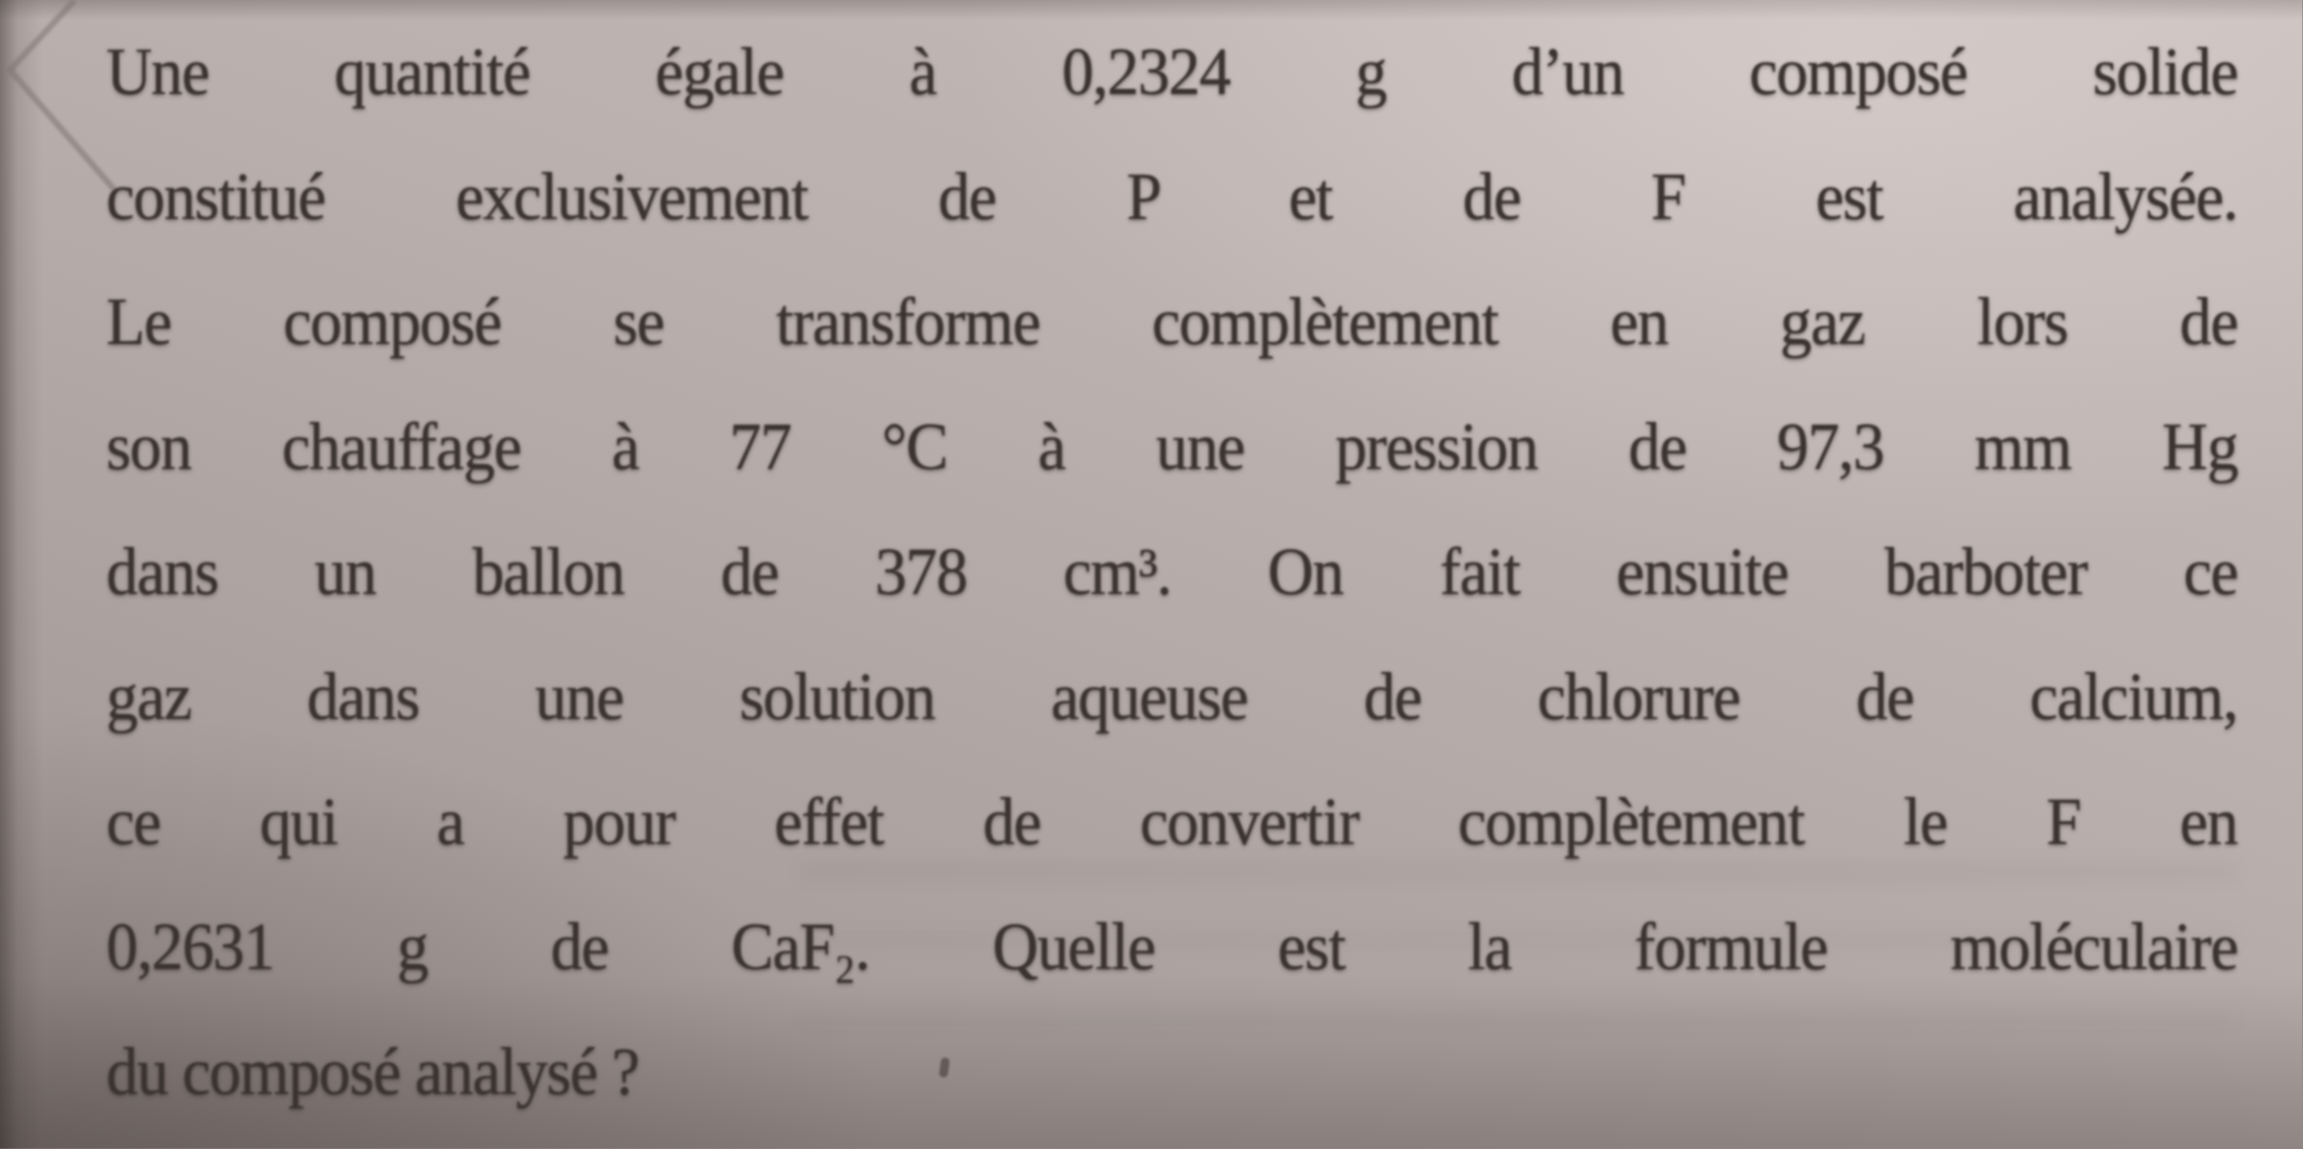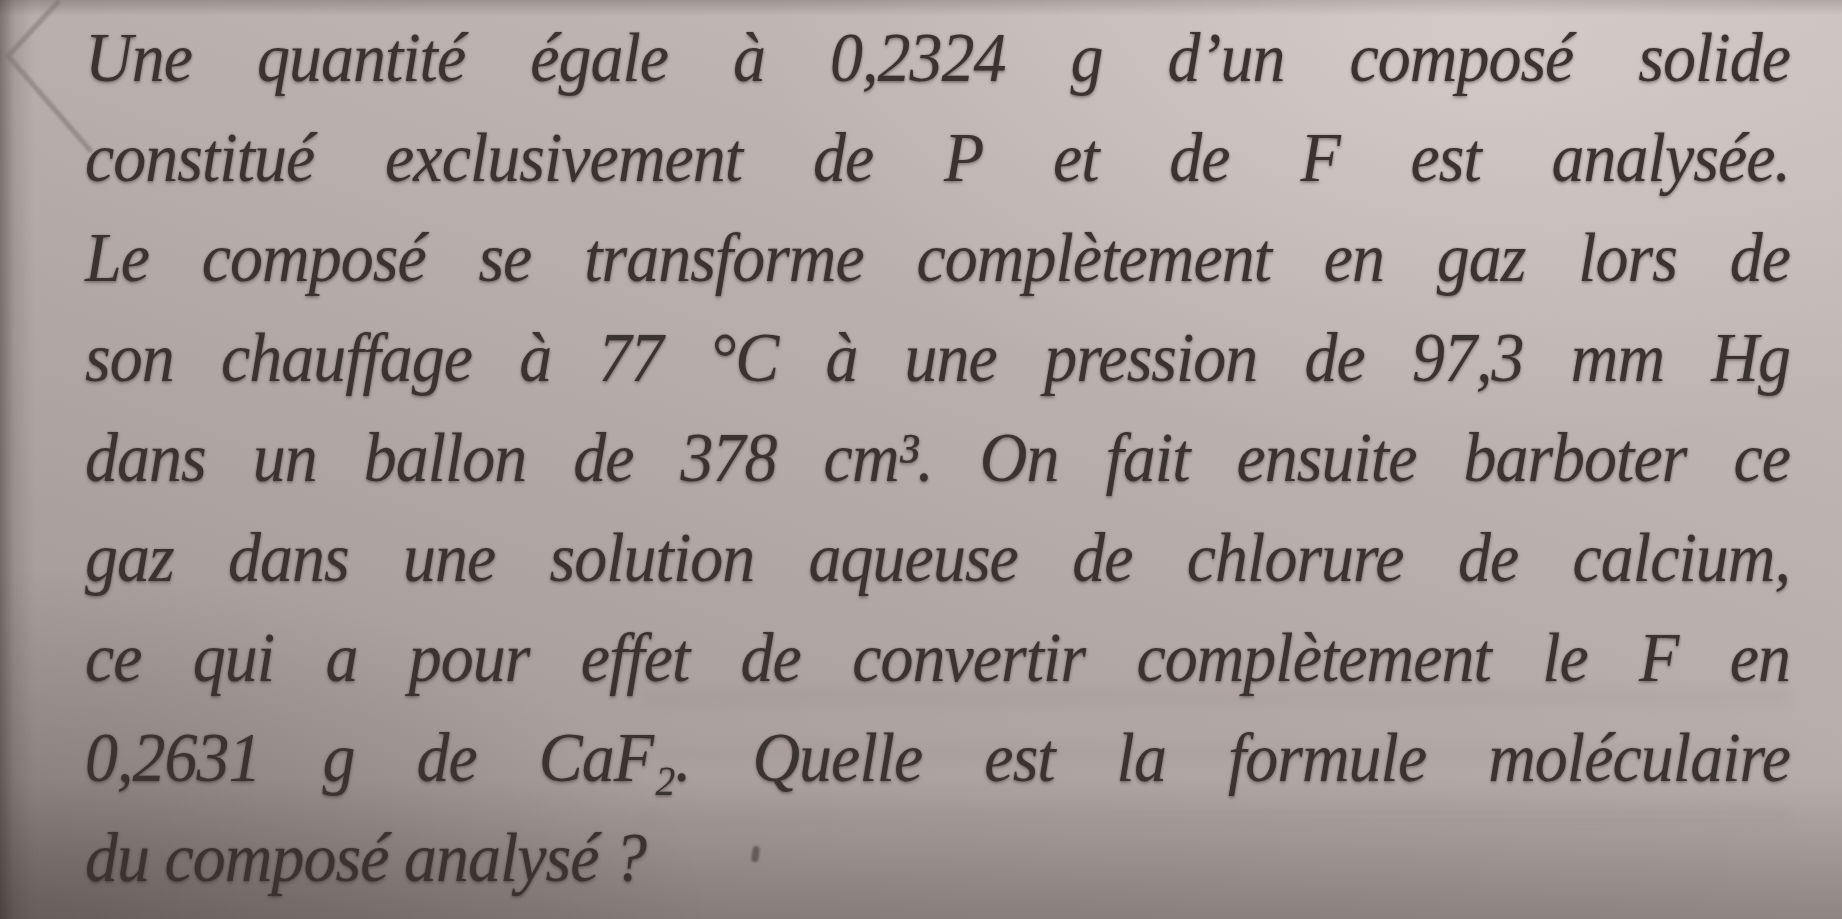--- a/index.html
+++ b/index.html
@@ -31,27 +31,26 @@
       linear-gradient(200deg, var(--paper-light, #c7bdba) 0%, var(--paper, #b8aeab) 45%, var(--paper-dark, #a09694) 100%);
   }
 
   
   .page-text {
     position: absolute;
     left: 85px;
     top: 8px;
     width: 1705px;
     font-family: "Liberation Serif", "DejaVu Serif", serif;
-    font-size: 66px;
+    font-size: 51px;
     line-height: 100px;
     letter-spacing: -1px;
     color: var(--ink, #3b332f);
     text-shadow: 0 2px 3px rgba(48,39,36,0.40), 0 0 2px rgba(48,39,36,0.35);
     filter: blur(0.7px);
-    font-style: italic;
   }
 
   .line {
     text-align: justify;
     text-align-last: justify;
     transform: scaleY(1.06);
     white-space: normal;
   }
   .line:last-child {
     text-align-last: left;

